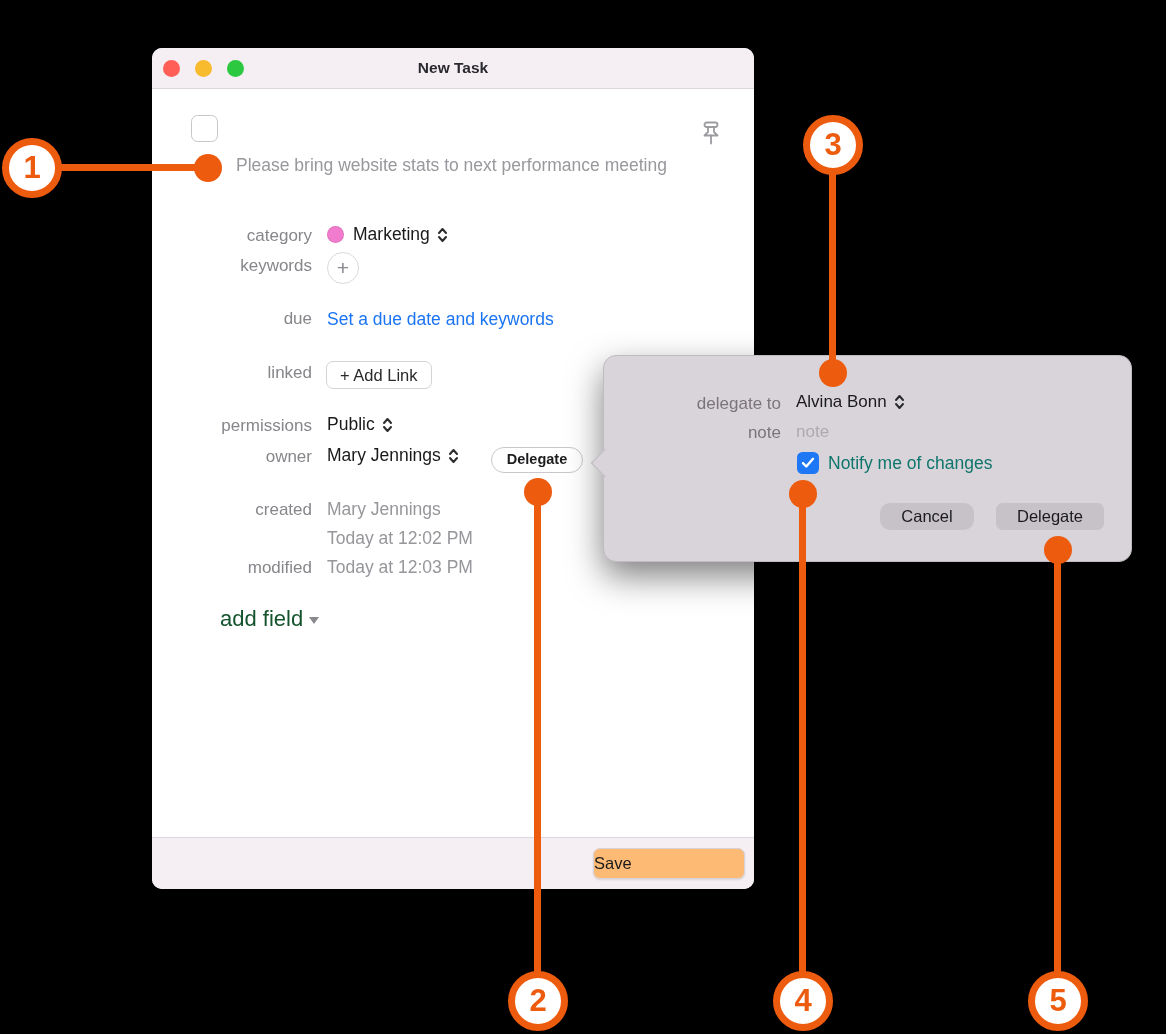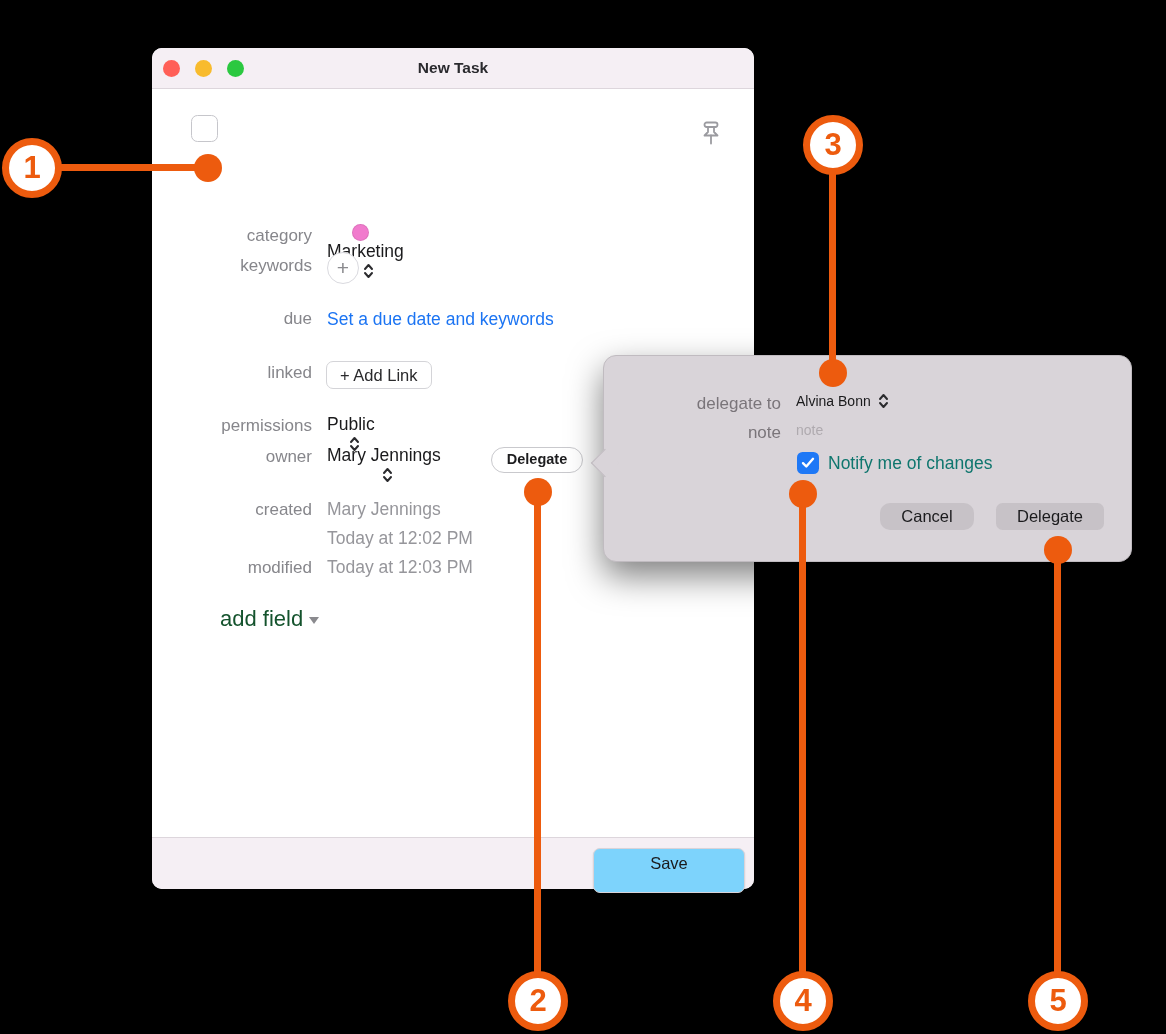--- a/index.html
+++ b/index.html
@@ -23,21 +23,21 @@
                    border:1.5px solid #C6C6CB; border-radius:6.5px; background:#fff; }
   .task-title { position:absolute; left:84px; top:69px; font-size:23px; color:#1A1A1C; }
   .pin { position:absolute; left:547px; top:72px; }
   .task-note { position:absolute; left:84px; top:105px; width:452px;
                font-size:17.5px; line-height:24.5px; color:#98989D; }
 
   
   .flabel { position:absolute; width:160px; left:0; text-align:right;
             font-size:17px; color:#86868B; }
   .fval { position:absolute; left:175px; font-size:17.5px; color:#1A1A1C;
-          display:flex; align-items:center;flex-direction:column; }
+          display:flex; align-items:center; }
   .gray-val { color:#96969B; }
   .cat-dot { width:17px; height:17px; border-radius:50%; background:#F17BCD;
              border:1px solid rgba(0,0,0,.08); margin-right:9px; }
   .updown { margin-left:7px; display:inline-block; }
   .plus-btn { position:absolute; left:175px; top:204px; width:32px; height:32px;
               border:1px solid #DADadf; border-radius:50%; background:#fff; color:#8A8A8E;
               font-size:21px; line-height:29px; text-align:center; }
   .due-link { position:absolute; left:175px; font-size:17.5px; color:#1B74F3; }
   .addlink-btn { position:absolute; left:174px; top:313px; height:28px; padding:0 13px;
                  border:1px solid #D4D4D8; border-radius:7px; background:#fff;
@@ -46,34 +46,34 @@
                    border:1.5px solid #C9C9CD; border-radius:13px; background:#fff;
                    font-size:14.5px; font-weight:600; color:#1D1D1F; text-align:center; line-height:23px; }
   .addfield { position:absolute; left:68px; top:558px; font-size:22px; color:#14532d; }
   .caret-down { display:inline-block; width:0; height:0; margin-left:6px; margin-bottom:2px;
                 border-left:5.5px solid transparent; border-right:5.5px solid transparent;
                 border-top:7px solid #8A8A8E; }
 
   
   .footer { position:absolute; left:0; bottom:0; width:100%; height:52px;
             background:#F5EFF4; border-top:1px solid #DDD6DC; border-radius:0 0 10px 10px; }
-  .save-btn { position:absolute; right:9px; top:10px; width:152px; height:45px;
-              background:#7dd3fc; border:1px solid #D9D3D8; border-radius:7px;
+  .save-btn { position:absolute; right:9px; top:10px; width:152px; height:31px;
+              background:#fdba74; border:1px solid #D9D3D8; border-radius:7px;
               box-shadow:0 1px 2px rgba(0,0,0,.12); font-size:16.5px; color:#1A1A1C;
-              text-align:center; line-height:29px; }
+              line-height:29px; }
 
   
   .popover { position:absolute; left:603px; top:355px; width:529px; height:207px;
              background:#D9D4D9; border:1px solid #C0BBC0; border-radius:13px;
              box-shadow:0 14px 34px rgba(0,0,0,.5); }
   .popover .tail { position:absolute; left:-9px; top:97px; width:20px; height:20px;
                    background:#D9D4D9; border-left:1px solid #C0BBC0; border-bottom:1px solid #C0BBC0;
                    transform:rotate(45deg); }
   .plabel { position:absolute; left:0; width:177px; text-align:right; font-size:17px; color:#7A757A; }
-  .pval { position:absolute; left:192px; font-size:14px; color:#1A1A1C; display:flex; align-items:center; }
+  .pval { position:absolute; left:192px; font-size:17px; color:#1A1A1C; display:flex; align-items:center; }
   .note-ph { color:#AFAAAF; }
   .notify-box { position:absolute; left:193px; top:96px; width:22px; height:22px;
                 background:#1E78F6; border-radius:5.5px; display:flex; align-items:center; justify-content:center; }
   .notify-label { position:absolute; left:224px; top:97px; font-size:17.5px; color:#0f766e; }
   .pop-btn { position:absolute; top:147px; height:27px; background:#C7C2C7; border:none;
              border-radius:6.5px; font-size:16.5px; color:#1B1B1D; text-align:center; line-height:27px; }
   .pop-cancel { left:276px; width:94px;border-radius:10px; }
   .pop-delegate { left:392px; width:108px; }
 
   
@@ -104,20 +104,21 @@
     <div class="task-checkbox"></div>
 
     <div class="pin">
       <svg width="24" height="30" viewBox="0 0 24 30" fill="none" stroke="#9B9BA0" stroke-width="1.8" stroke-linejoin="round" stroke-linecap="round">
         <rect x="5.5" y="2.5" width="13" height="4.5" rx="2.2"></rect>
         <path d="M9 7 v5 l-3.5 3.5 h13 L15 12 V7"></path>
         <path d="M12 15.5 v8"></path>
       </svg>
     </div>
 
+    <div class="task-note">Please bring website stats to next performance meeting</div>
 
     <div class="flabel" style="top:178px">category</div>
     <div class="fval" style="top:176px">
       <span class="cat-dot"></span>
       <span>Marketing</span>
       <span class="updown">
         <svg width="11" height="18" viewBox="0 0 11 18" fill="none" stroke="#2B2B2E" stroke-width="2" stroke-linecap="round" stroke-linejoin="round">
           <path d="M2 7 L5.5 3 L9 7"></path>
             <path d="M2 11 L5.5 15 L9 11"></path>
         </svg>

